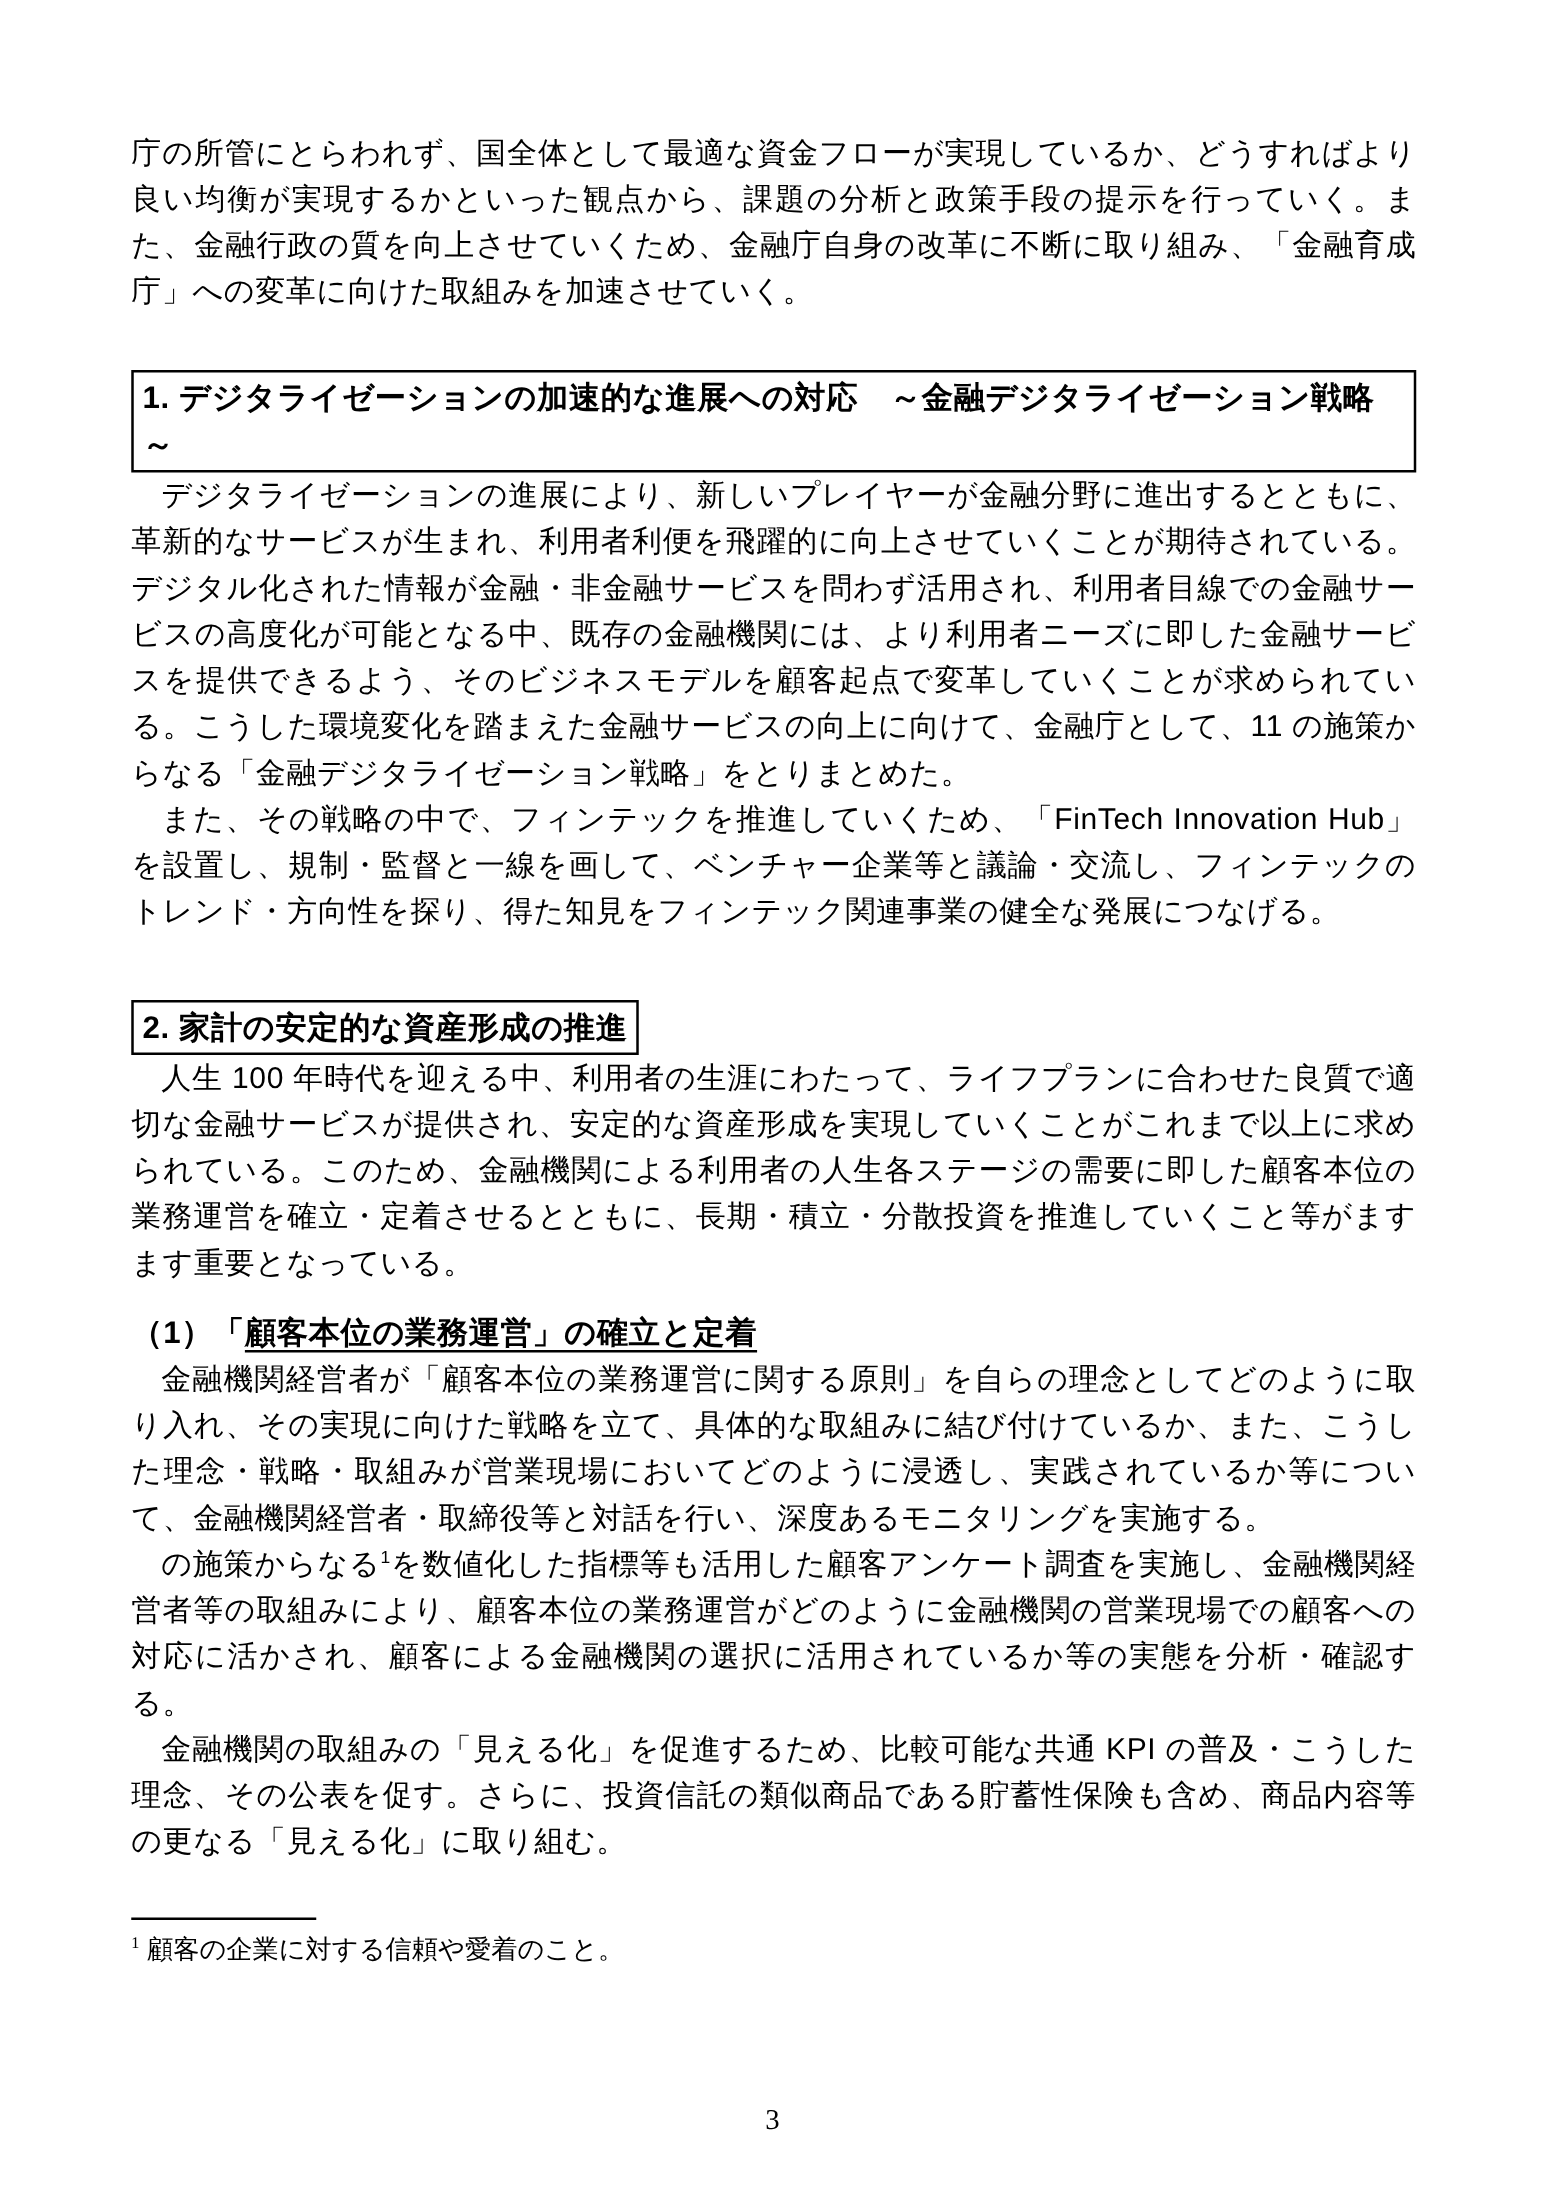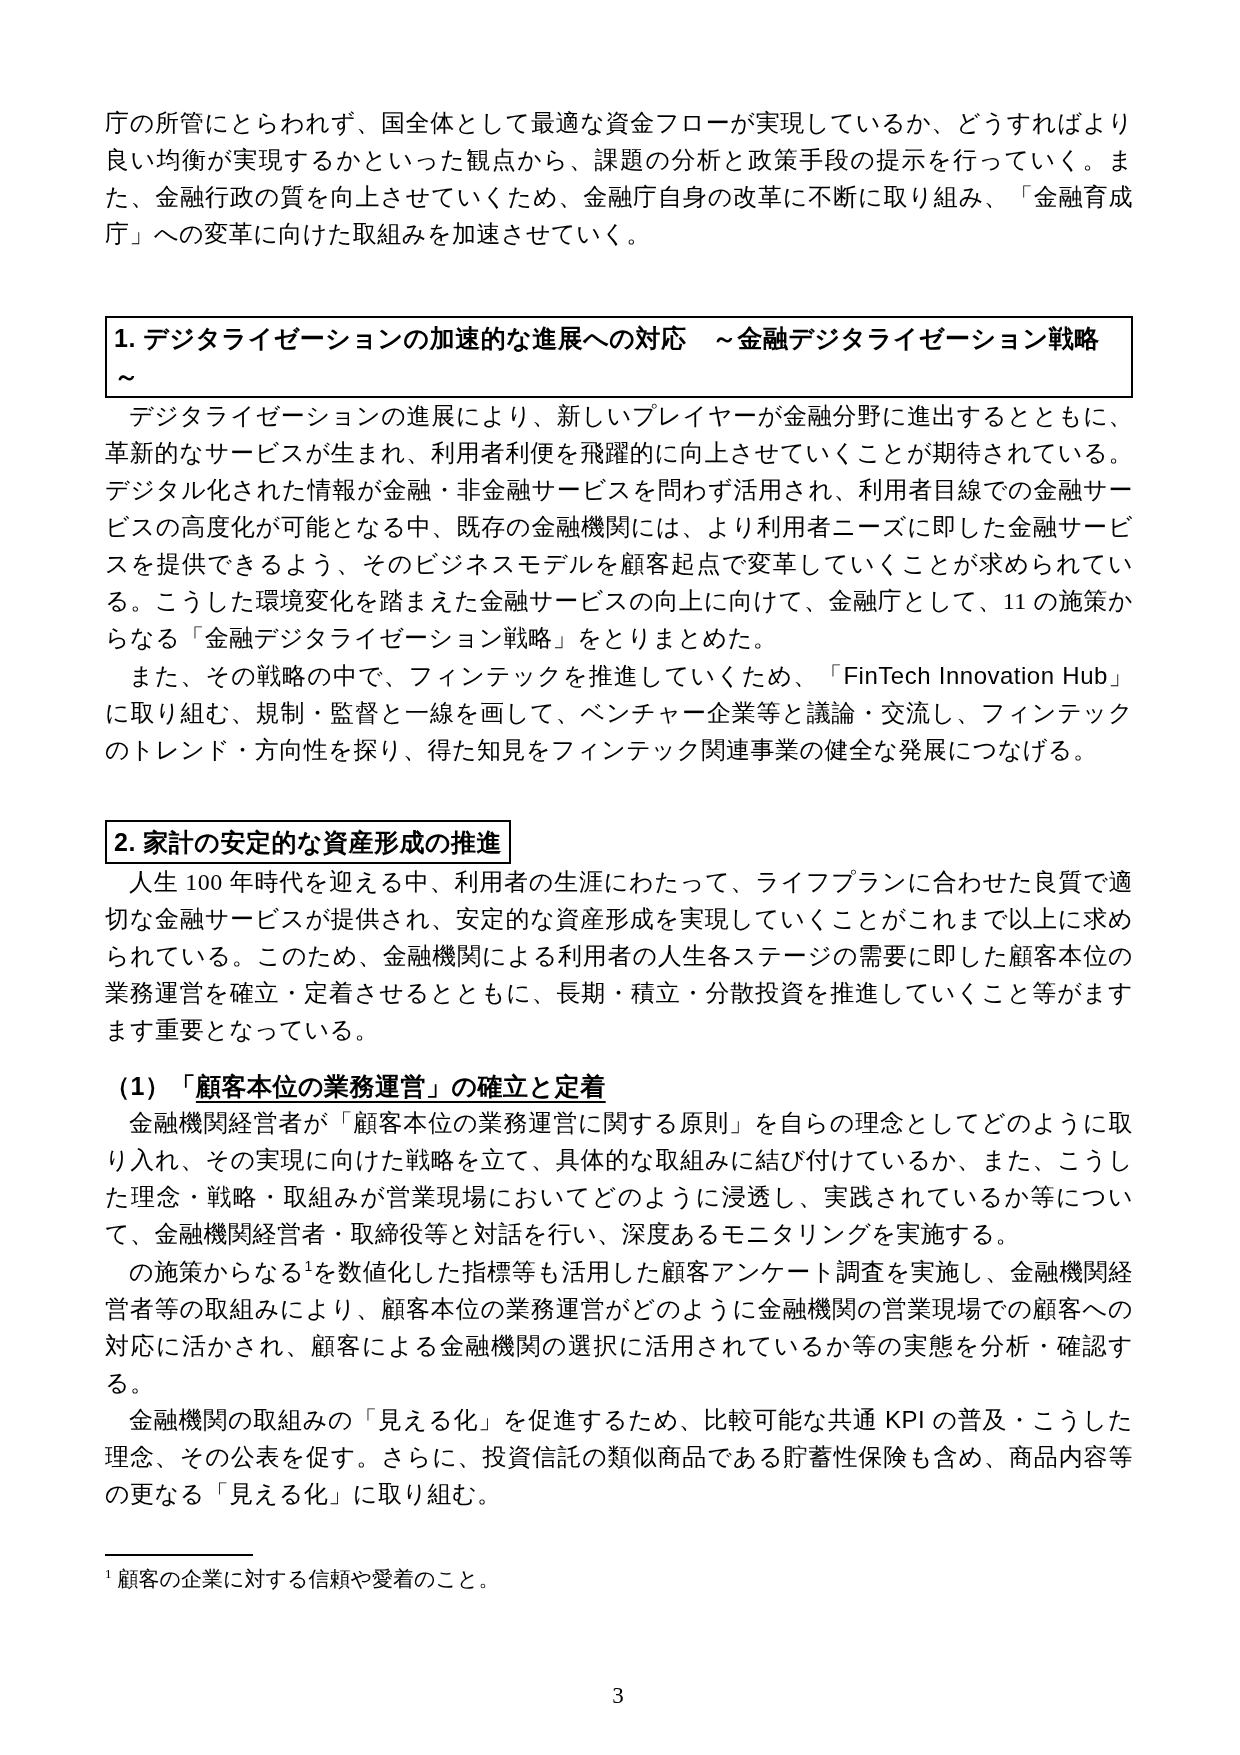--- a/index.html
+++ b/index.html
@@ -29,23 +29,23 @@
 
   .boxed-heading {
     display: inline-block;
     border: 2px solid #000;
     font-weight: 700;
     font-size: 25px;
     line-height: 38px;
     padding: 1px 7px;
     letter-spacing: 0.5px;
   }
-  .h1-wrap { margin-top: 64px; }
+  .h1-wrap { margin-top: 44px; }
   .h2-wrap { margin-top: 52px; }
-  .after-heading { margin-top: 44px; font-family: Liberation Serif, serif; }
+  .after-heading { margin-top: 44px; }
 
   .sub-heading {
     margin-top: 19px;
     font-weight: 700;
     font-size: 25px;
     line-height: 37px;
     letter-spacing: 0.5px;
   }
   .u {
     text-decoration: underline;
@@ -93,21 +93,21 @@
 <div class="page">
   <div class="content">
 
     <p class="body">庁の所管にとらわれず、国全体として最適な資金フローが実現しているか、どうすればより良い均衡が実現するかといった観点から、課題の分析と政策手段の提示を行っていく。また、金融行政の質を向上させていくため、金融庁自身の改革に不断に取り組み、「金融育成庁」への変革に向けた取組みを加速させていく。</p>
 
     <div class="h1-wrap">
       <span class="boxed-heading">1. デジタライゼーションの加速的な進展への対応　～金融デジタライゼーション戦略～</span>
     </div>
 
     <p class="body indent after-heading">デジタライゼーションの進展により、新しいプレイヤーが金融分野に進出するとともに、革新的なサービスが生まれ、利用者利便を飛躍的に向上させていくことが期待されている。デジタル化された情報が金融・非金融サービスを問わず活用され、利用者目線での金融サービスの高度化が可能となる中、既存の金融機関には、より利用者ニーズに即した金融サービスを提供できるよう、そのビジネスモデルを顧客起点で変革していくことが求められている。こうした環境変化を踏まえた金融サービスの向上に向けて、金融庁として、11 の施策からなる「金融デジタライゼーション戦略」をとりまとめた。</p>
-    <p class="body indent">また、その戦略の中で、フィンテックを推進していくため、「FinTech Innovation Hub」に取り組む、規制・監督と一線を画して、ベンチャー企業等と議論・交流し、フィンテックのトレンド・方向性を探り、得た知見をフィンテック関連事業の健全な発展につなげる。</p>
+    <p class="body indent">また、その戦略の中で、フィンテックを推進していくため、「FinTech Innovation Hub」を設置し、規制・監督と一線を画して、ベンチャー企業等と議論・交流し、フィンテックのトレンド・方向性を探り、得た知見をフィンテック関連事業の健全な発展につなげる。</p>
 
     <div class="h2-wrap">
       <span class="boxed-heading">2. 家計の安定的な資産形成の推進</span>
     </div>
 
     <p class="body indent after-heading">人生 100 年時代を迎える中、利用者の生涯にわたって、ライフプランに合わせた良質で適切な金融サービスが提供され、安定的な資産形成を実現していくことがこれまで以上に求められている。このため、金融機関による利用者の人生各ステージの需要に即した顧客本位の業務運営を確立・定着させるとともに、長期・積立・分散投資を推進していくこと等がますます重要となっている。</p>
 
     <div class="sub-heading">
       <span>（1）「</span><span class="u">顧客本位の業務運営」の確立と定着</span>
     </div>

